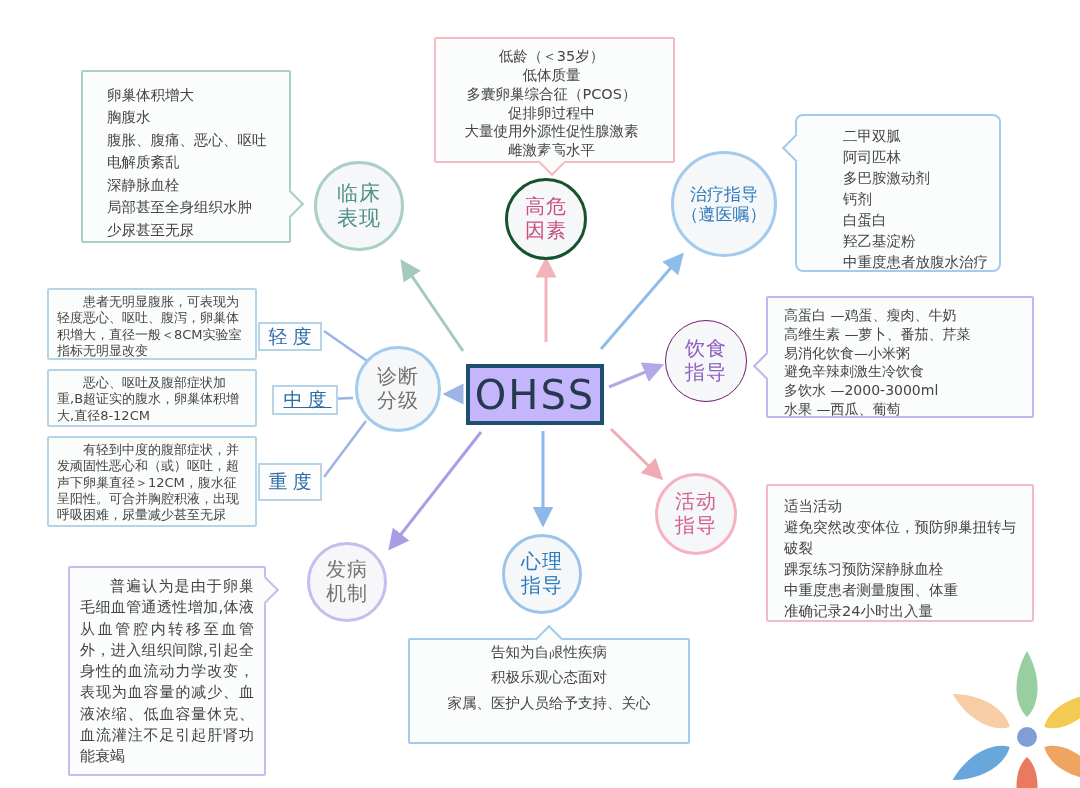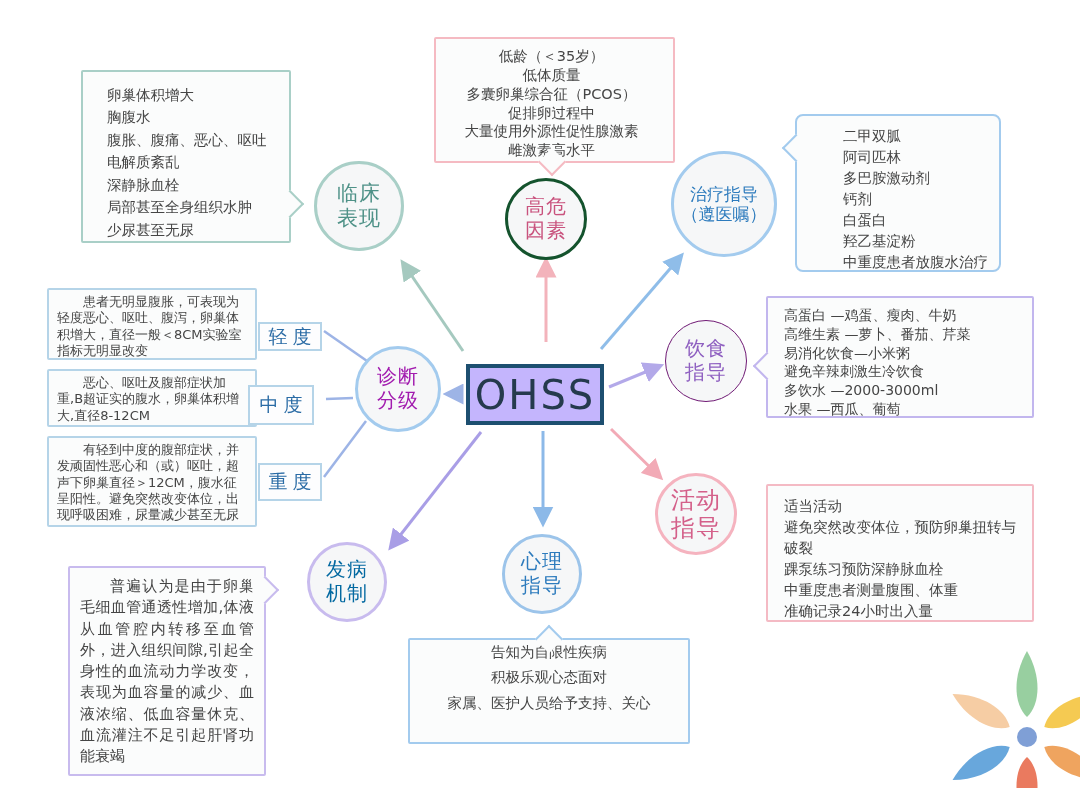--- a/index.html
+++ b/index.html
@@ -45,36 +45,36 @@
   .desc { left:47px; width:210px; border-color:#b5d4e8; border-width:2px; font-size:13px; line-height:1.25; text-indent:2em; padding:4px 8px; }
   #desc-mild     { top:288px; height:72px; }
   #desc-moderate { top:369px; height:58px; }
   #desc-severe   { top:436px; height:91px; }
   .grade-label {
     position:absolute; box-sizing:border-box; border:2px solid #b5d4e8; background:#fdfdfe;
     color:#2a6ba5; font-size:19px; font-weight:500; letter-spacing:5px;
     display:flex; align-items:center; justify-content:center; padding-left:5px;
   }
   #label-mild     { left:258px; top:322px; width:64px; height:29px; }
-  #label-moderate { left:248px; top:385px; width:66px; height:40px; }
+  #label-moderate { left:272px; top:385px; width:66px; height:30px;text-decoration:underline; }
   #label-severe   { left:258px; top:463px; width:64px; height:38px; }
 
   
   .circle {
     position:absolute; box-sizing:border-box; border-radius:50%; background:#f6f7f8;
     display:flex; align-items:center; justify-content:center; text-align:center;
     font-weight:500; white-space:pre-line; line-height:1.18; letter-spacing:1px;
   }
   #node-clinical  { left:314px; top:161px; width:90px;  height:90px;  border:3px solid #a9cfc7; color:#4f9288; font-size:21px; }
   #node-risk      { left:505px; top:178px; width:82px;  height:82px;  border:3px solid #14532d; color:#c9537e; font-size:20px; }
   #node-treatment { left:671px; top:151px; width:106px; height:106px; border:3px solid #a3cbee; color:#2d7bbd; font-size:17px; letter-spacing:0; }
-  #node-diagnosis { left:355px; top:346px; width:86px;  height:86px;  border:3px solid #a3cbee; color:#a21caf; font-size:20px; }
+  #node-diagnosis { left:355px; top:346px; width:86px;  height:86px;  border:3px solid #a3cbee; color:#737373; font-size:20px; }
   #node-diet      { left:665px; top:320px; width:82px;  height:82px;  border:1px solid #701a75; color:#8e5fc0; font-size:20px; }
-  #node-activity  { left:655px; top:473px; width:82px;  height:82px;  border:3px solid #f5b3bf; color:#d4608a; font-size:24px; }
-  #node-mechanism { left:307px; top:542px; width:80px;  height:80px;  border:3px solid #c8bbee; color:#0369a1; font-size:20px; }
+  #node-activity  { left:655px; top:473px; width:82px;  height:82px;  border:3px solid #f5b3bf; color:#d4608a; font-size:20px; }
+  #node-mechanism { left:307px; top:542px; width:80px;  height:80px;  border:3px solid #c8bbee; color:#737373; font-size:20px; }
   #node-psych     { left:502px; top:534px; width:80px;  height:80px;  border:3px solid #9cc4ea; color:#2d7bbd; font-size:20px; }
 
   
   #node-center {
     position:absolute; left:466px; top:364px; width:138px; height:61px; box-sizing:border-box;
     border:4px solid #1d4f70; background:#c4b5fd; color:#253a4d;
     display:flex; align-items:center; justify-content:center;
     font-size:40px; letter-spacing:2px; font-weight:400;
   }
 </style>
@@ -192,21 +192,21 @@
 
   <div class="bubble" id="box-psych">
     <div class="list">告知为自限性疾病
 积极乐观心态面对
 家属、医护人员给予支持、关心</div>
     <div class="tail" id="tail-psych"></div>
   </div>
 
   <div class="bubble desc" id="desc-mild">患者无明显腹胀，可表现为轻度恶心、呕吐、腹泻，卵巢体积增大，直径一般＜8CM实验室指标无明显改变</div>
   <div class="bubble desc" id="desc-moderate">恶心、呕吐及腹部症状加重,B超证实的腹水，卵巢体积增大,直径8-12CM</div>
-  <div class="bubble desc" id="desc-severe">有轻到中度的腹部症状，并发顽固性恶心和（或）呕吐，超声下卵巢直径＞12CM，腹水征呈阳性。避免突然改变体位，出现呼吸困难，尿量减少甚至无尿</div>
+  <div class="bubble desc" id="desc-severe">有轻到中度的腹部症状，并发顽固性恶心和（或）呕吐，超声下卵巢直径＞12CM，腹水征呈阳性。可合并胸腔积液，出现呼吸困难，尿量减少甚至无尿</div>
 
   <div class="grade-label" id="label-mild">轻度</div>
   <div class="grade-label" id="label-moderate">中度</div>
   <div class="grade-label" id="label-severe">重度</div>
 
   <div class="circle" id="node-clinical">临床
 表现</div>
   <div class="circle" id="node-risk">高危
 因素</div>
   <div class="circle" id="node-treatment">治疗指导

